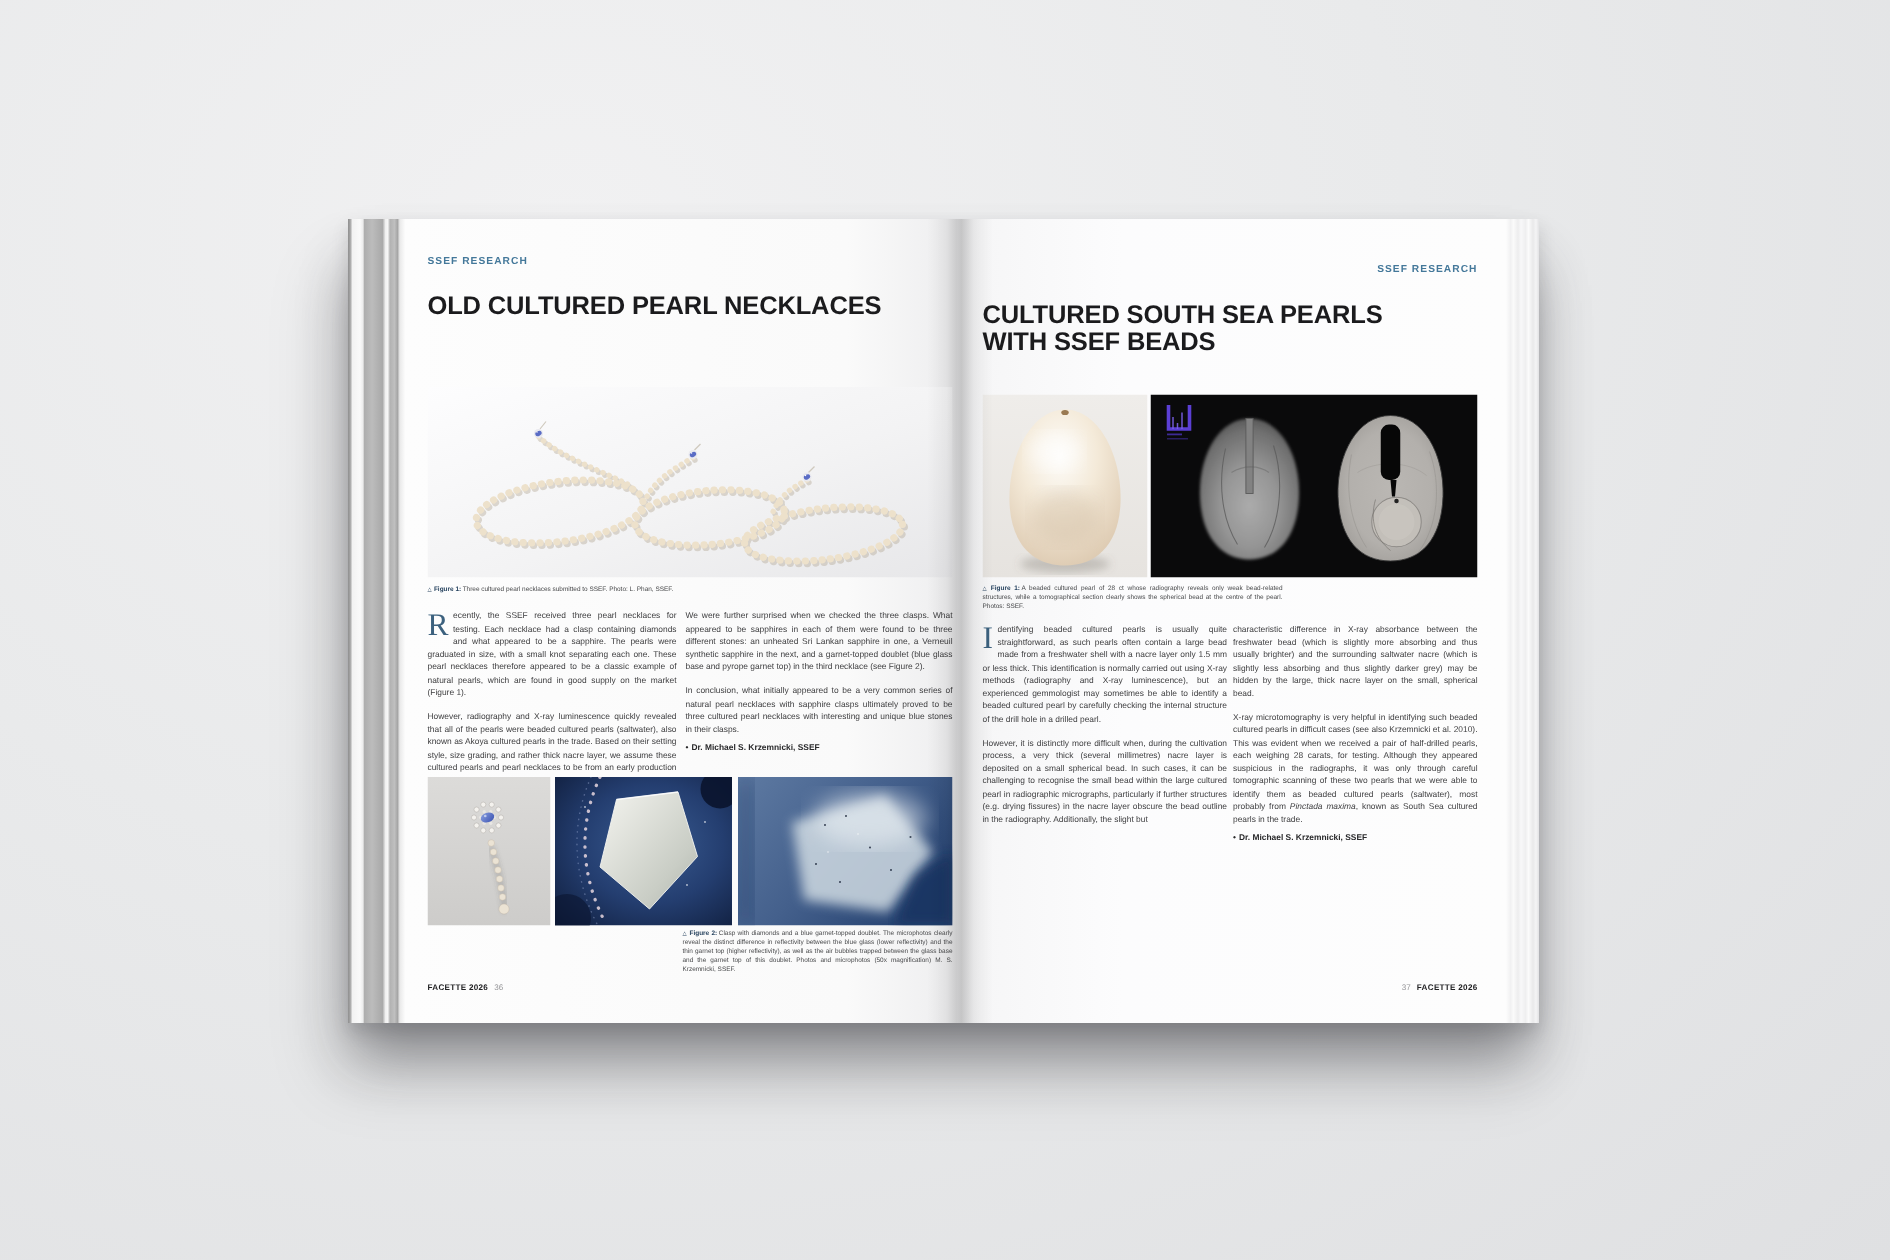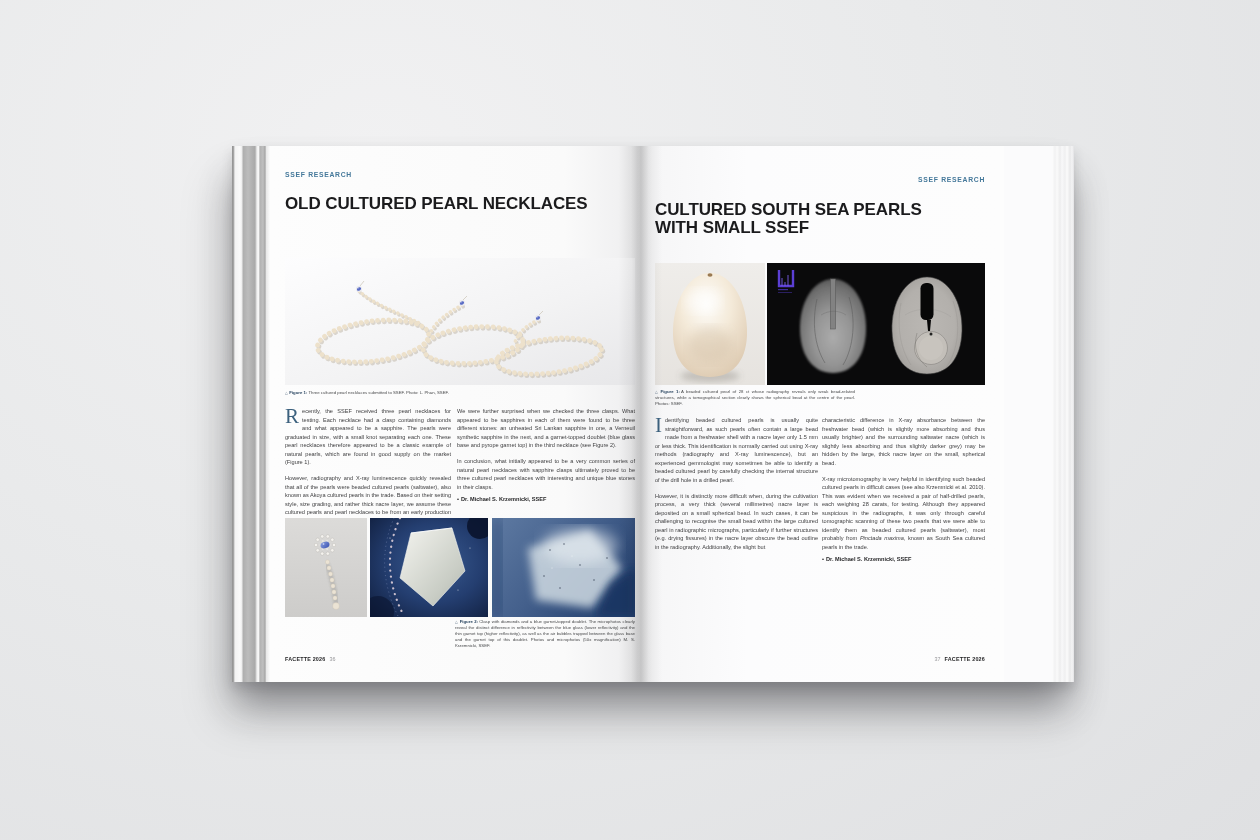--- a/index.html
+++ b/index.html
@@ -1,21 +1,21 @@
 <!DOCTYPE html>
 <html><head>
 <meta charset="utf-8">
 <style>
   html,body{margin:0;padding:0;}
   .stage{position:relative;width:1260px;height:840px;overflow:hidden;
     background:radial-gradient(ellipse at 30% 18%, #f1f1f2 0%, #e9eaeb 45%, #dfe0e2 100%);
     font-family:"Liberation Sans", sans-serif;}
   .magazine{position:absolute;left:232px;top:146px;width:794px;height:536px;
     box-shadow:0 26px 34px -6px rgba(60,60,66,0.45), -8px 34px 44px rgba(0,0,0,0.16), 0 6px 10px rgba(80,80,85,0.18);
-    background:#fbfbfc;padding-left:48px;}
+    background:#fbfbfc;}
   .edge-left{position:absolute;left:0;top:0;bottom:0;width:38px;
     background:linear-gradient(90deg,#8f8f8f 0px,#a5a5a5 1.5px,#f3f3f3 3px,#fafafa 8px,#ececec 10px,
       #aeaeae 11px,#bcbcbc 16px,#a9a9a9 23px,#f0f0f0 25px,#f7f7f7 26.5px,
       #b2b2b2 28px,#bfbfbf 31px,#a6a6a6 33px,#e9e9e9 34.5px,#fcfcfc 38px);}
   .edge-right{position:absolute;right:0;top:0;bottom:0;width:22px;
     background:linear-gradient(90deg,#fdfdfd 0px,#f1f1f2 3px,#fafafa 5px,#ededee 8px,#f8f8f9 10px,
       #efeff0 13px,#fbfbfb 15px,#e9e9ea 18px,#f4f4f5 20px,#e2e2e4 22px);}
   .page{position:absolute;top:0;bottom:0;}
   .page-left{left:38px;width:368px;background:linear-gradient(90deg,#fdfdfd 0%,#fafafa 80%,#f0f0f1 96%,#e9e9ea 100%);}
   .page-right{left:406px;width:366px;background:linear-gradient(90deg,#ebebec 0%,#f6f6f7 4%,#fcfcfd 30%,#fdfdfd 100%);}
@@ -247,21 +247,21 @@
 
       <div class="footer footer-left" style="left:15px;top:510px;">
         <span class="brand">FACETTE 2026</span><span class="pnum">36</span>
       </div>
     </div>
 
     <div class="page page-right">
       <div class="eyebrow" style="right:19px;top:30px;text-align:right;">SSEF RESEARCH</div>
       <h1 class="title" style="left:17px;top:55px;">
         <div>CULTURED SOUTH SEA PEARLS</div>
-        <div>WITH SMALL SSEF</div>
+        <div>WITH SSEF BEADS</div>
       </h1>
 
       <div class="fig-row" style="left:17px;top:117px;">
         <div class="figbox" style="width:110px;height:122px;margin-right:2px;">
           <svg viewBox="0 0 110 122" preserveAspectRatio="none">
             <defs>
               <linearGradient id="peBg" x1="0" y1="0" x2="0" y2="1">
                   <stop offset="0" stop-color="#efedea"></stop>
                   <stop offset="1" stop-color="#e6e3df"></stop>
                 </linearGradient>

